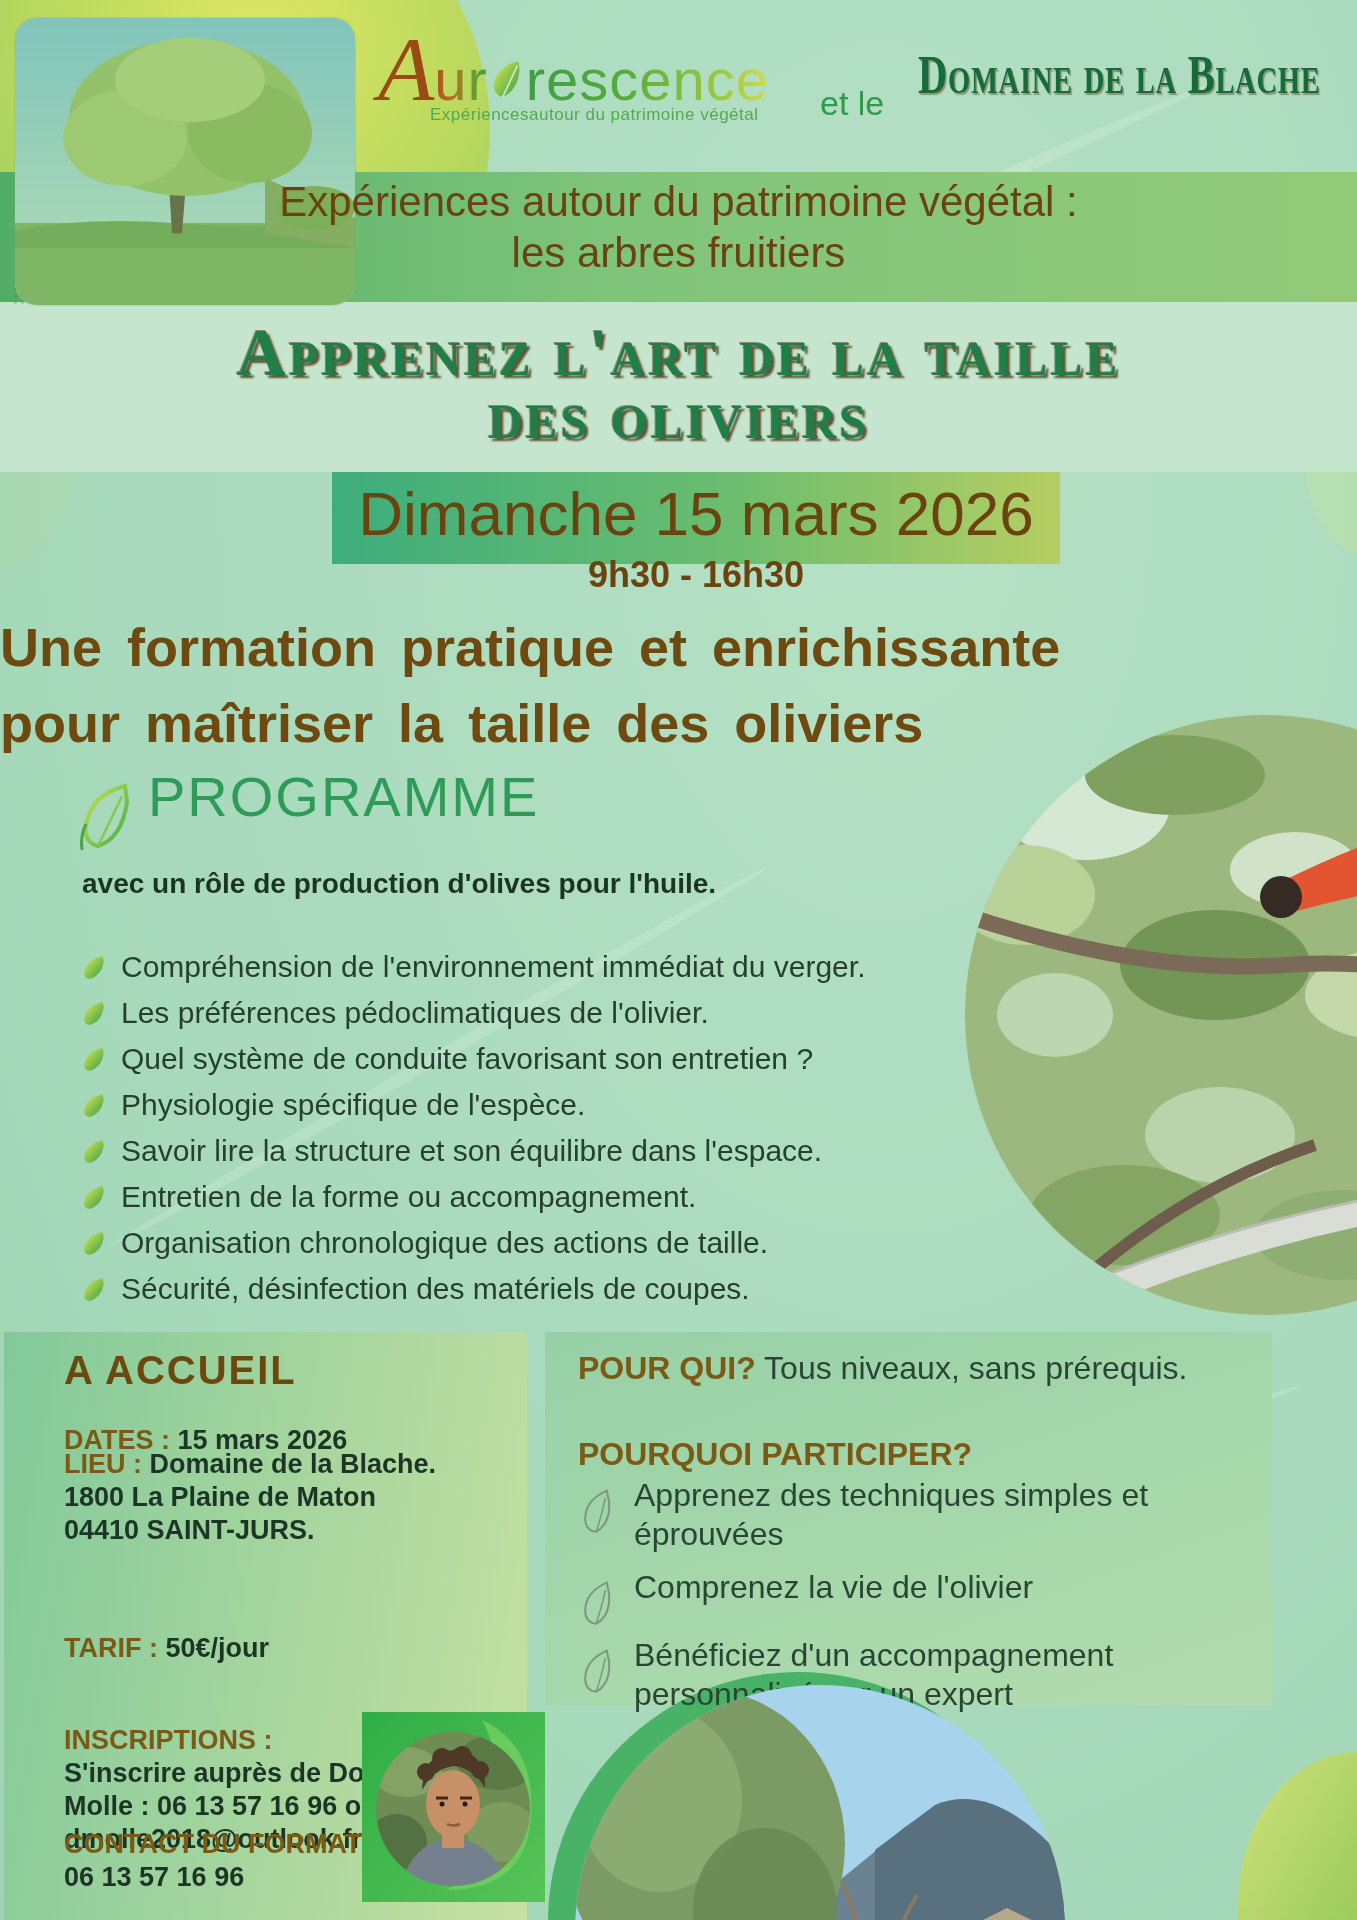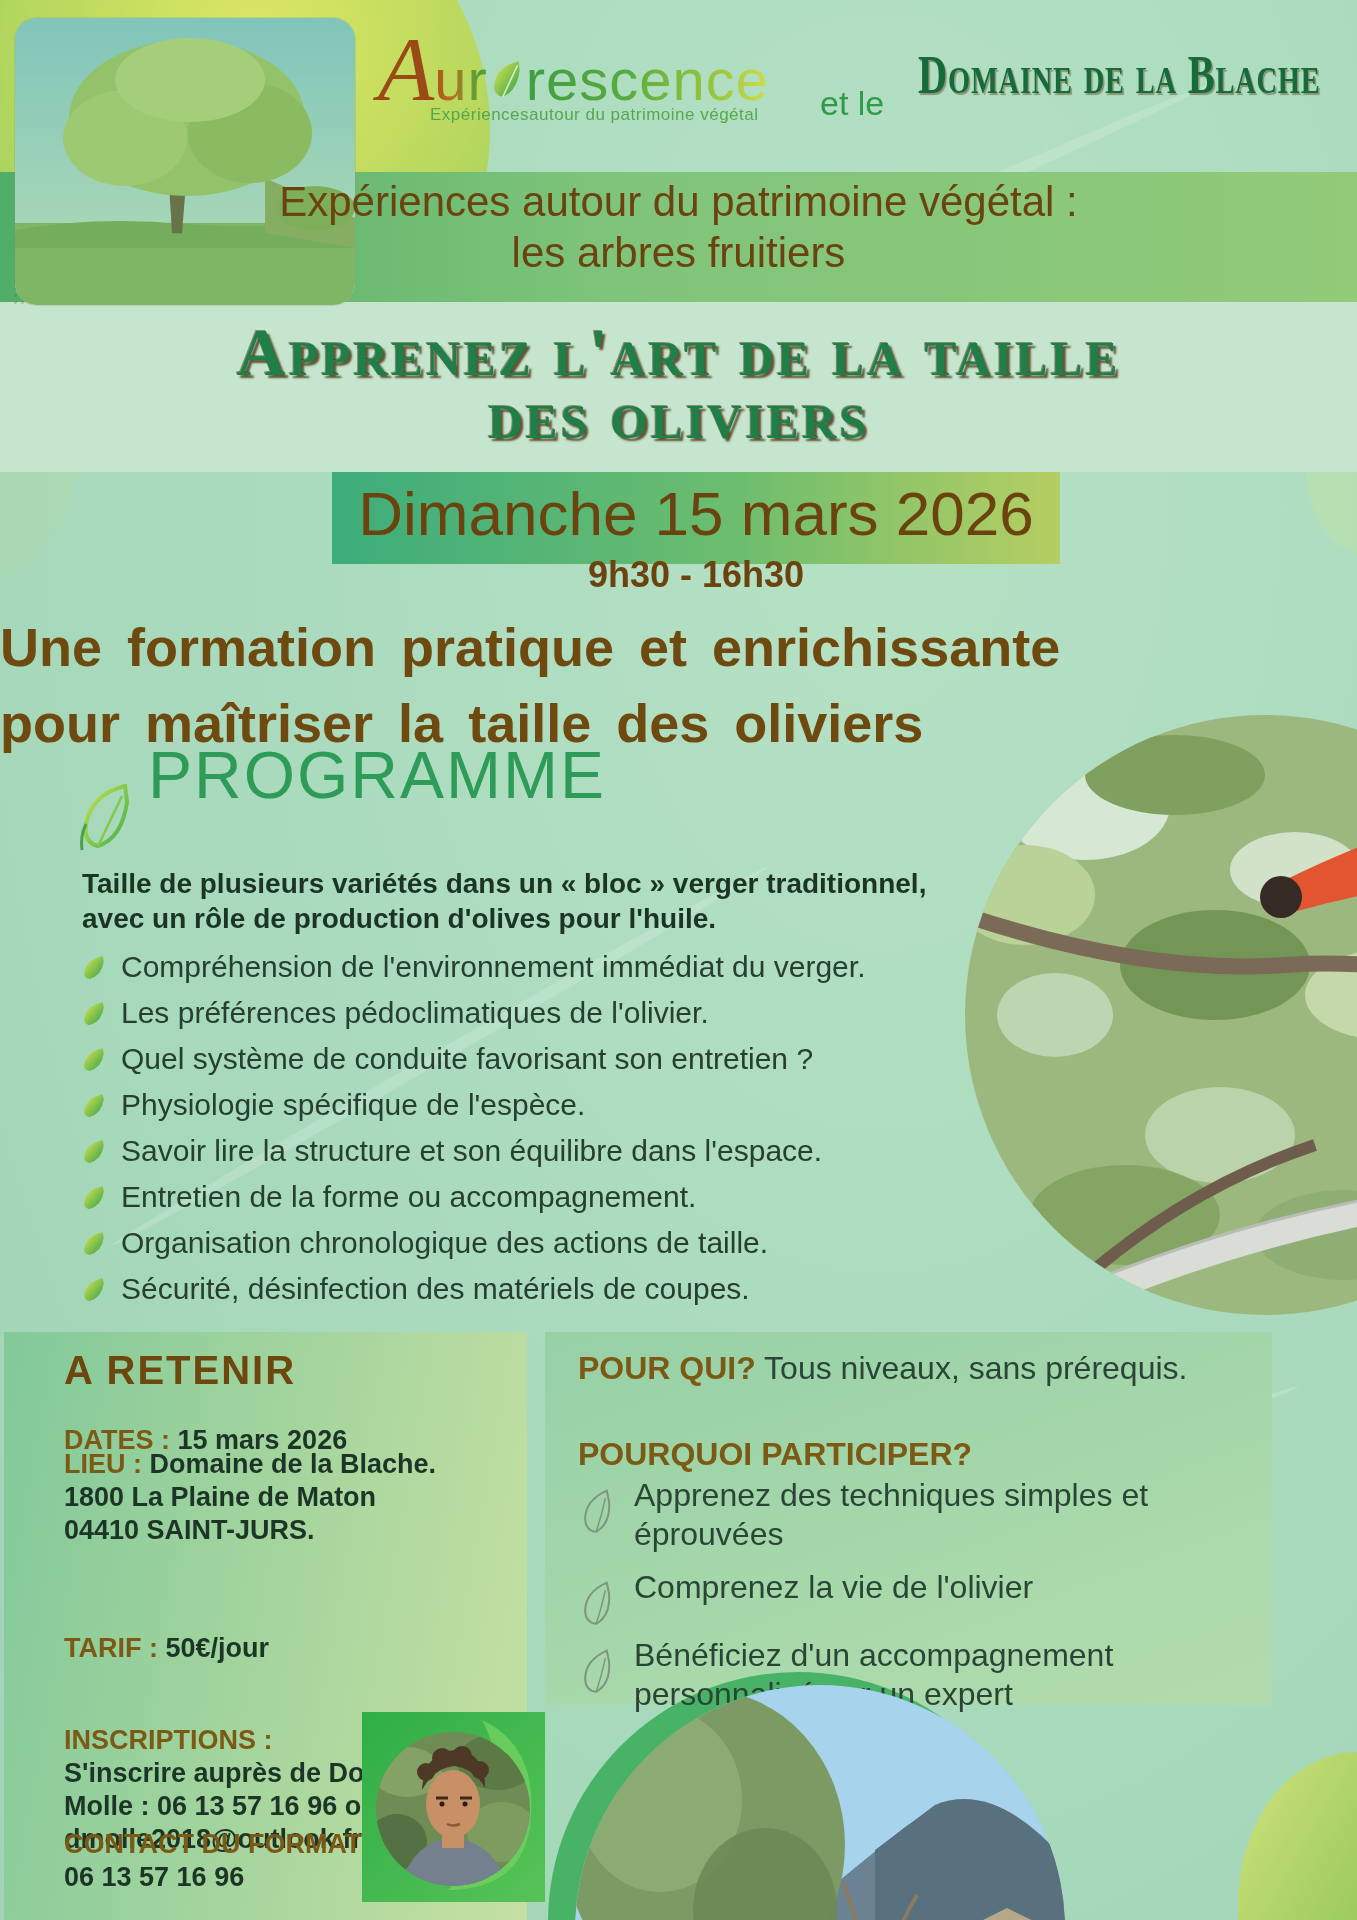--- a/index.html
+++ b/index.html
@@ -60,22 +60,22 @@
     background:linear-gradient(90deg,#3dad7c 0%,#6cbd6f 55%,#b6ce62 100%);}
   .date-line{position:absolute;left:0;top:6px;width:100%;text-align:center;color:#6b430f;font-size:62px;}
   .hours-line{position:absolute;left:0;top:82px;width:100%;text-align:center;color:#6b430f;font-size:36px;font-weight:700;}
   
   .tagline{position:absolute;left:0;width:1357px;text-align:left;z-index:3;
     color:#6e4a10;font-weight:700;font-size:54px;word-spacing:10px;line-height:1;}
   .tag1{top:620px;}
   .tag2{top:696px;}
   
   .prog-leaf{position:absolute;left:78px;top:780px;width:58px;height:72px;z-index:3;}
-  .prog-heading{position:absolute;left:148px;top:737px;z-index:3;
-    font-size:66px;color:#2e9c58;letter-spacing:2px;}
+  .prog-heading{position:absolute;left:148px;top:764px;z-index:3;
+    font-size:56px;color:#2e9c58;letter-spacing:2px;}
   .prog-intro{position:absolute;left:82px;top:866px;width:900px;z-index:3;
     font-size:28px;font-weight:700;color:#1c3424;line-height:1.25;}
   .prog-list{position:absolute;left:82px;top:944px;width:880px;z-index:3;}
   .prog-row{display:flex;align-items:center;height:46px;gap:15px;}
   .prog-row .b-ic{width:24px;height:26px;flex:0 0 auto;}
   .prog-row p{margin:0;font-size:30px;color:#263f2f;}
   
   .pruner-photo{position:absolute;left:965px;top:715px;width:600px;height:600px;border-radius:50%;overflow:hidden;z-index:2;}
   
   .panel-left{position:absolute;left:4px;top:1332px;width:523px;height:588px;z-index:1;
@@ -193,21 +193,20 @@
   <div class="tagline tag1">Une formation pratique et enrichissante</div>
   <div class="tagline tag2">pour maîtriser la taille des oliviers</div>
 
   <svg class="prog-leaf" viewBox="0 0 58 72">
     <path d="M47,6 Q14,14 8,44 Q5,62 20,66 Q44,58 49,22 Z" fill="none" stroke="url(#progGrad)" stroke-width="4"></path>
     <path d="M20,66 Q30,45 44,16" stroke="url(#progGrad)" stroke-width="2.5" fill="none"></path>
     <path d="M8,44 Q2,56 4,70" stroke="#4aa24e" stroke-width="3" fill="none"></path>
   </svg>
   <div class="prog-heading">PROGRAMME</div>
   <div class="prog-intro">
-    <div>Taille de plusieurs variétés dans un « bloc » verger traditionnel,</div>
     <div>avec un rôle de production d'olives pour l'huile.</div>
   </div>
 
   <div class="prog-list">
     <div class="prog-row">
         <svg class="b-ic" viewBox="0 0 22 24">
           <path d="M19,2 Q4,5 2,17 Q1,22 7,23 Q18,20 20,7 Z" fill="url(#leafGrad)"></path>
         </svg>
         <p>Compréhension de l'environnement immédiat du verger.</p>
       </div>
@@ -280,21 +279,21 @@
       <path d="M130,565 Q300,495 500,468 L504,492 Q310,520 140,590 Z" fill="#d9ddd6"></path>
       <path d="M130,565 Q300,495 500,468" stroke="#b9bdb6" stroke-width="3" fill="none"></path>
       <rect x="492" y="448" width="52" height="36" rx="9" fill="#b3d437" transform="rotate(-8 518 466)"></rect>
       <circle cx="514" cy="468" r="6" fill="#e8f2c8"></circle>
     </svg>
   </div>
 
   <div class="panel-left"></div>
   <div class="panel-right"></div>
 
-  <div class="retain-heading">A RETENIR</div>
+  <div class="retain-heading">A ACCUEIL</div>
 
   <div class="retain-row r-dates">
     <span class="row-lab">DATES :</span>
     <span class="row-val">15  mars 2026</span>
   </div>
   <div class="retain-row r-lieu">
     <span class="row-lab">LIEU :</span>
     <span class="row-val">Domaine de la Blache.</span>
     <div class="row-val">1800 La Plaine de Maton</div>
     <div class="row-val">04410 SAINT-JURS.</div>

